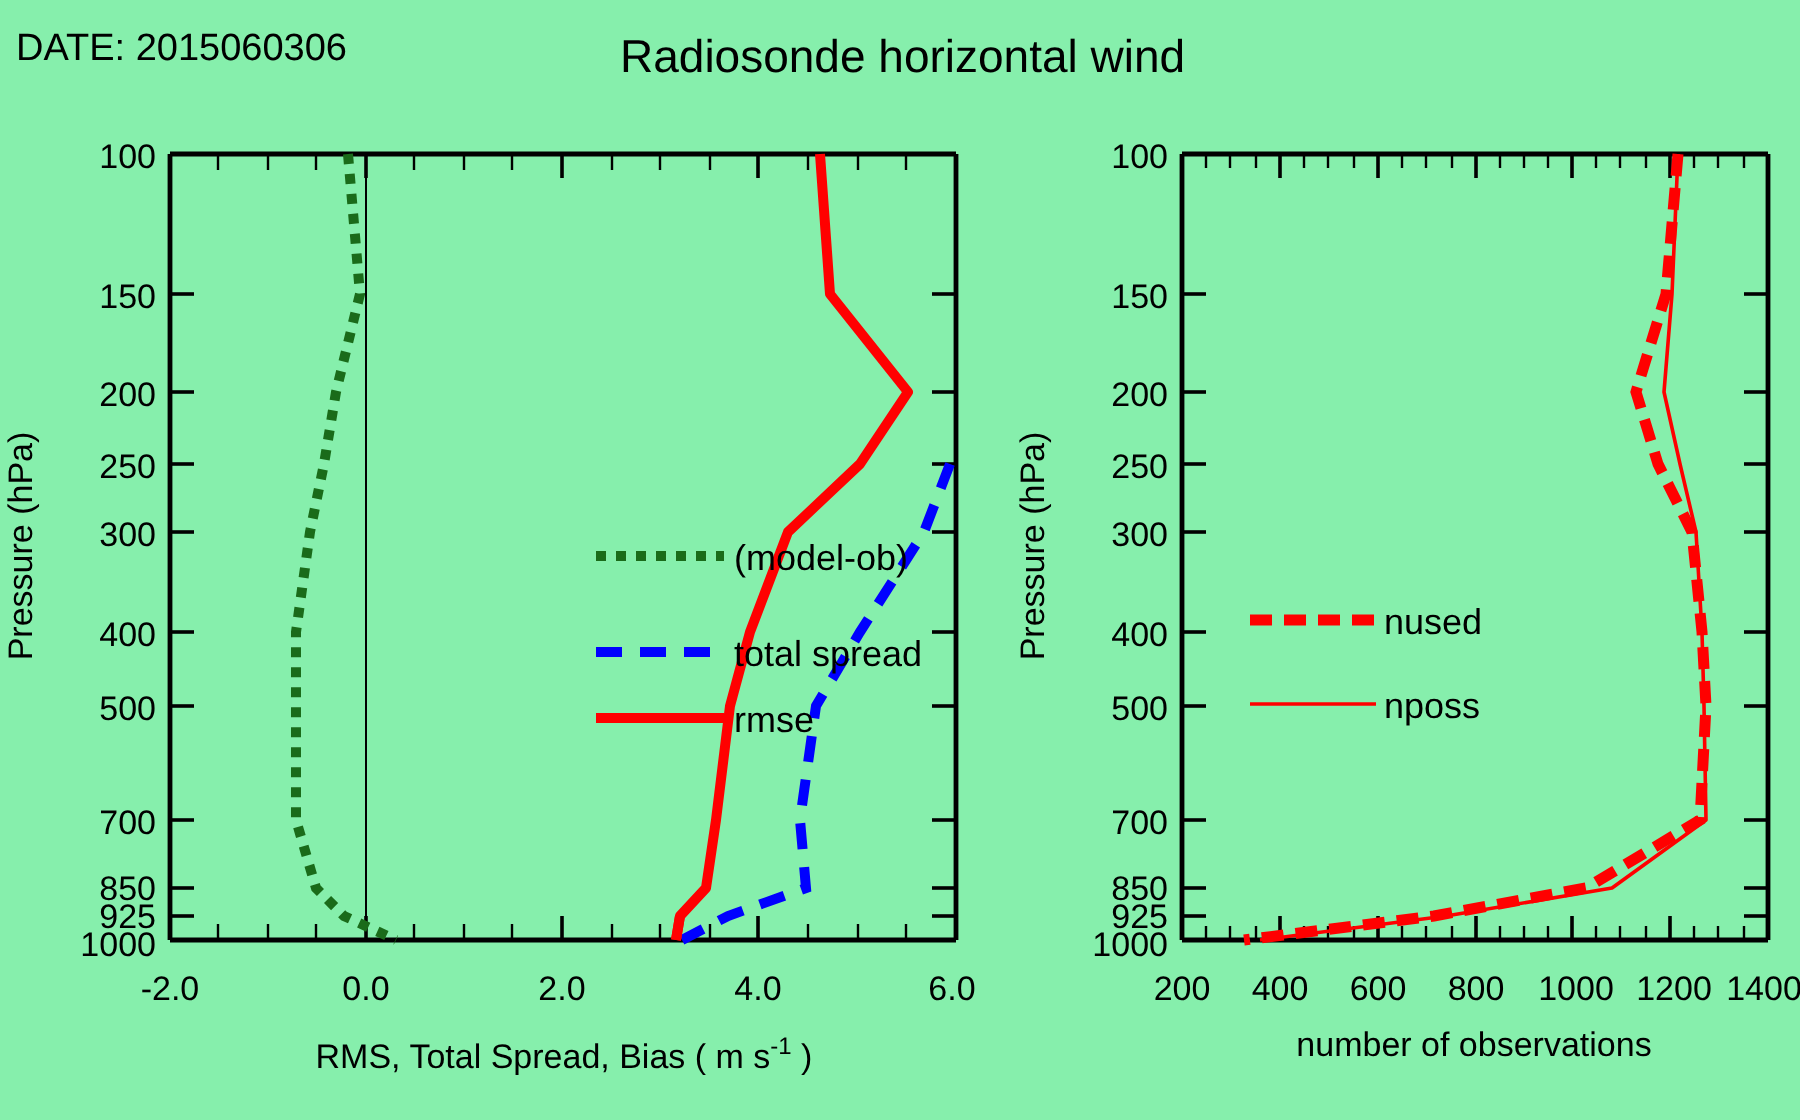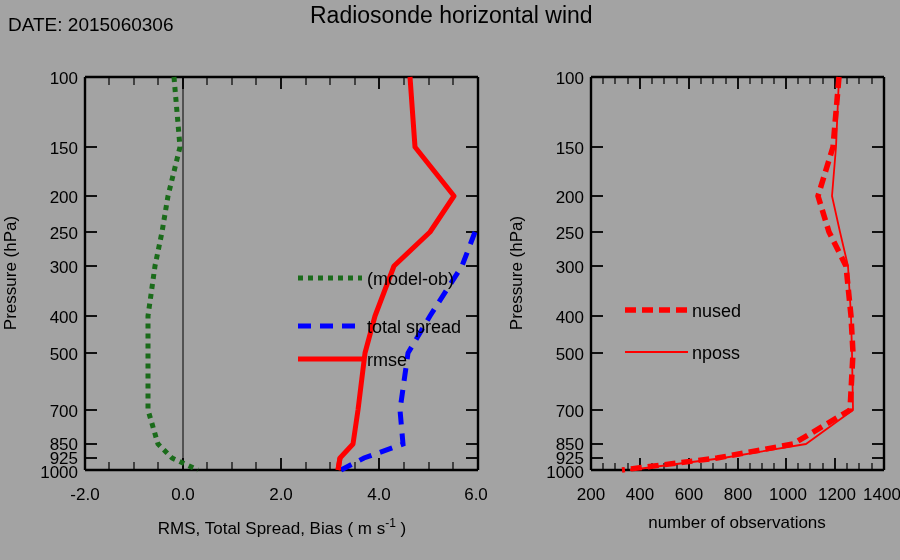--- a/index.html
+++ b/index.html
@@ -11,34 +11,34 @@
     width: 900px;
     height: 560px;
     overflow: hidden;
     font-family: "Liberation Sans", sans-serif;
     color: #000000;
   }
   #figure {
     position: relative;
     width: 900px;
     height: 560px;
-    background: #a3a3a3;
+    background: #86efac;
   }
   .date-label {
     position: absolute;
     left: 8px;
     top: 14px;
     font-size: 19px;
     letter-spacing: 0px;
     white-space: nowrap;
   }
   .fig-title {
     position: absolute;
     left: 310px;
-    top: 2px;
+    top: 15px;
     font-size: 23px;
     white-space: nowrap;
   }
   svg.plot-svg {
     position: absolute;
     left: 0;
     top: 0;
   }
   text {
     font-family: "Liberation Sans", sans-serif;

